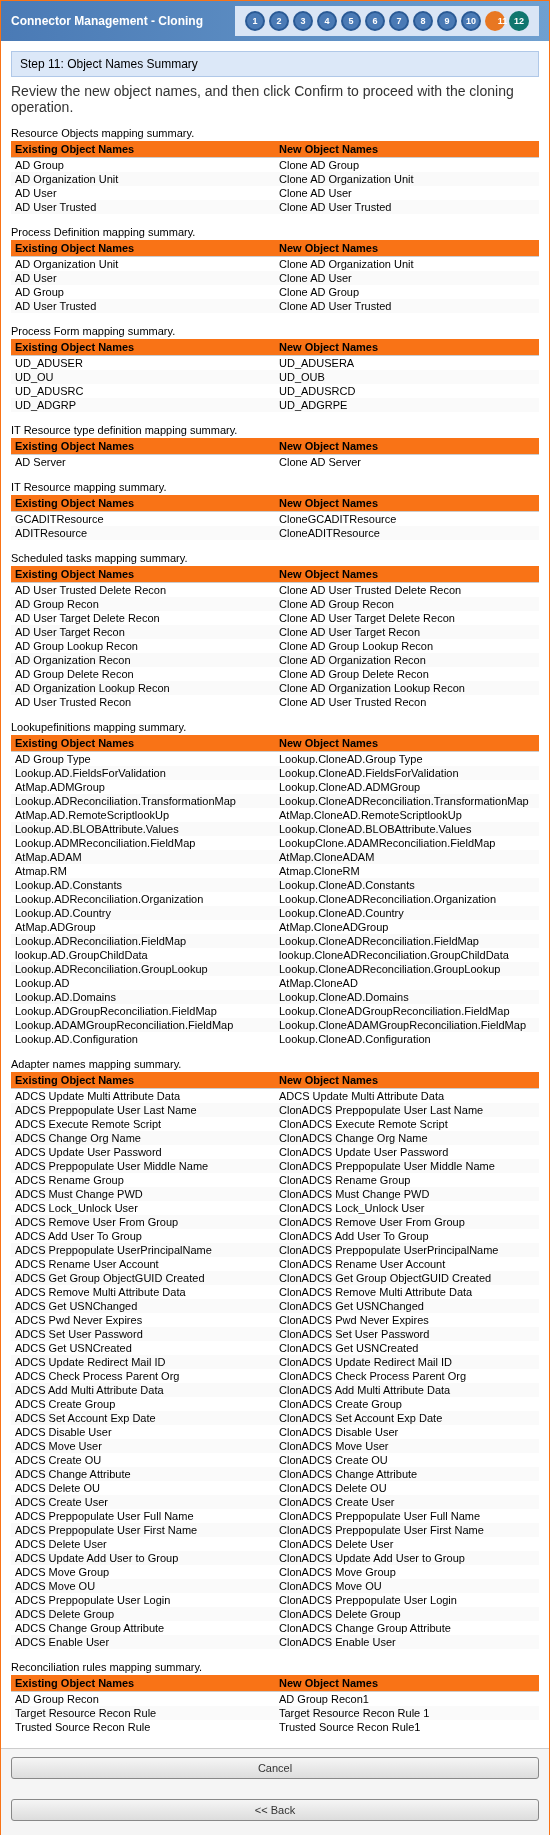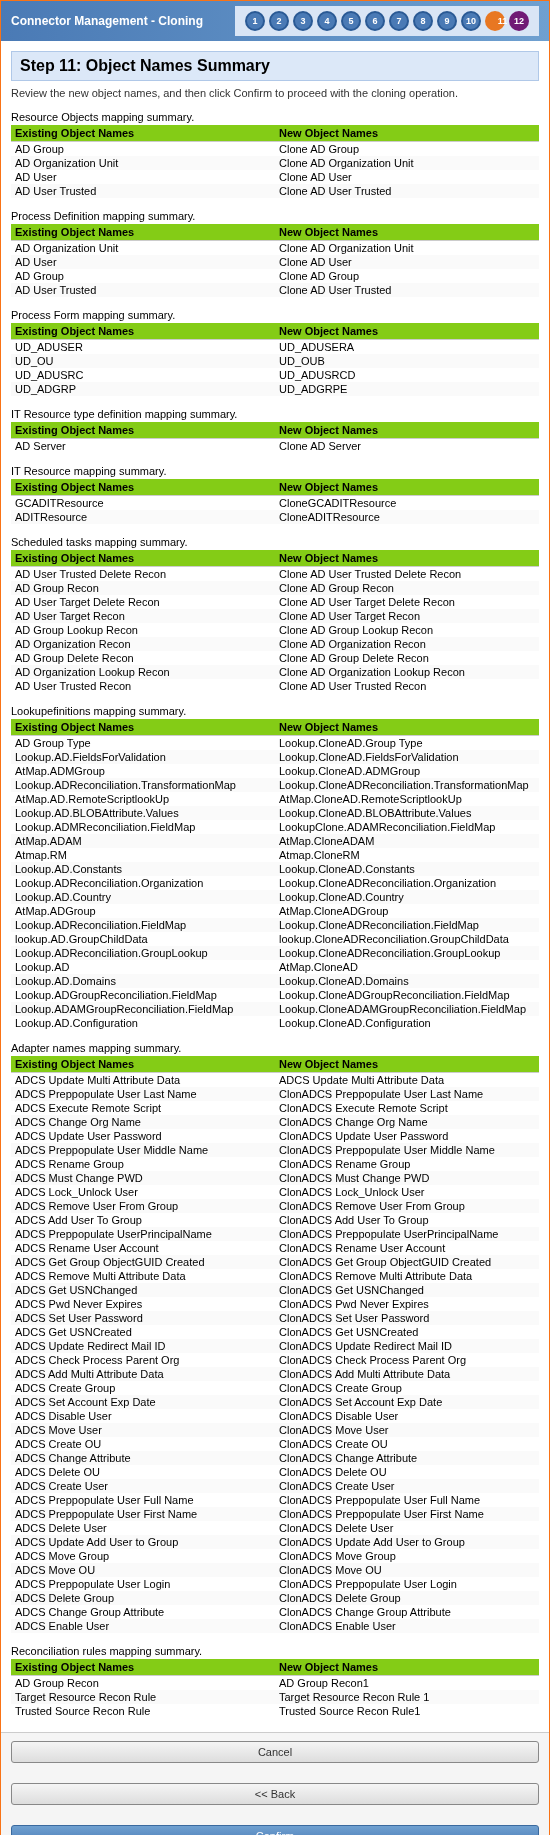--- a/index.html
+++ b/index.html
@@ -29,69 +29,69 @@
       padding: 5px 10px;
       display: flex;
       gap: 4px;
       align-items: center;
       justify-content: flex-end;
     }
     .step-circle {
       width: 20px;
       height: 20px;
       border-radius: 50%;
-      background: #701a75;
+      background: #0f766e;
       color: white;
       font-size: 9px;
       display: flex;
       align-items: center;
       justify-content: center;
       font-weight: bold;
     }
     .step-circle.active {
       background: #4a7ab5;
       border: 2px solid #2a5a95;
     }
     .step-circle.current {
       background: #e87722;
       padding-left: 15px;
     }
     .content {
       padding: 10px;
     }
     .step-title {
-      font-weight: bold;
-      font-size: 16px;
+      font-weight: normal;
+      font-size: 12px;
       background: #dce8f8;
       padding: 5px 8px;
       margin-bottom: 6px;
       border: 1px solid #b0c8e8;
     }
     .instructions {
-      font-size: 11px;
+      font-size: 14px;
       color: #333;
       margin-bottom: 10px;
     }
     .section-header {
       font-weight: normal;
       font-size: 11px;
       margin: 12px 0 2px 0;
     }
     .mapping-table {
       width: 100%;
       border-collapse: collapse;
       margin-bottom: 4px;
     }
     .mapping-table th {
       font-weight: bold;
       font-size: 11px;
       text-align: left;
       padding: 2px 4px;
       border-bottom: 1px solid #ccc;
-      background: #84cc16;
+      background: #f97316;
     }
     .mapping-table td {
       font-size: 11px;
       padding: 1px 4px;
       vertical-align: top;
     }
     .mapping-table tr:nth-child(even) td {
       background: #fafafa;
     }
     .col-existing { width: 50%; }

